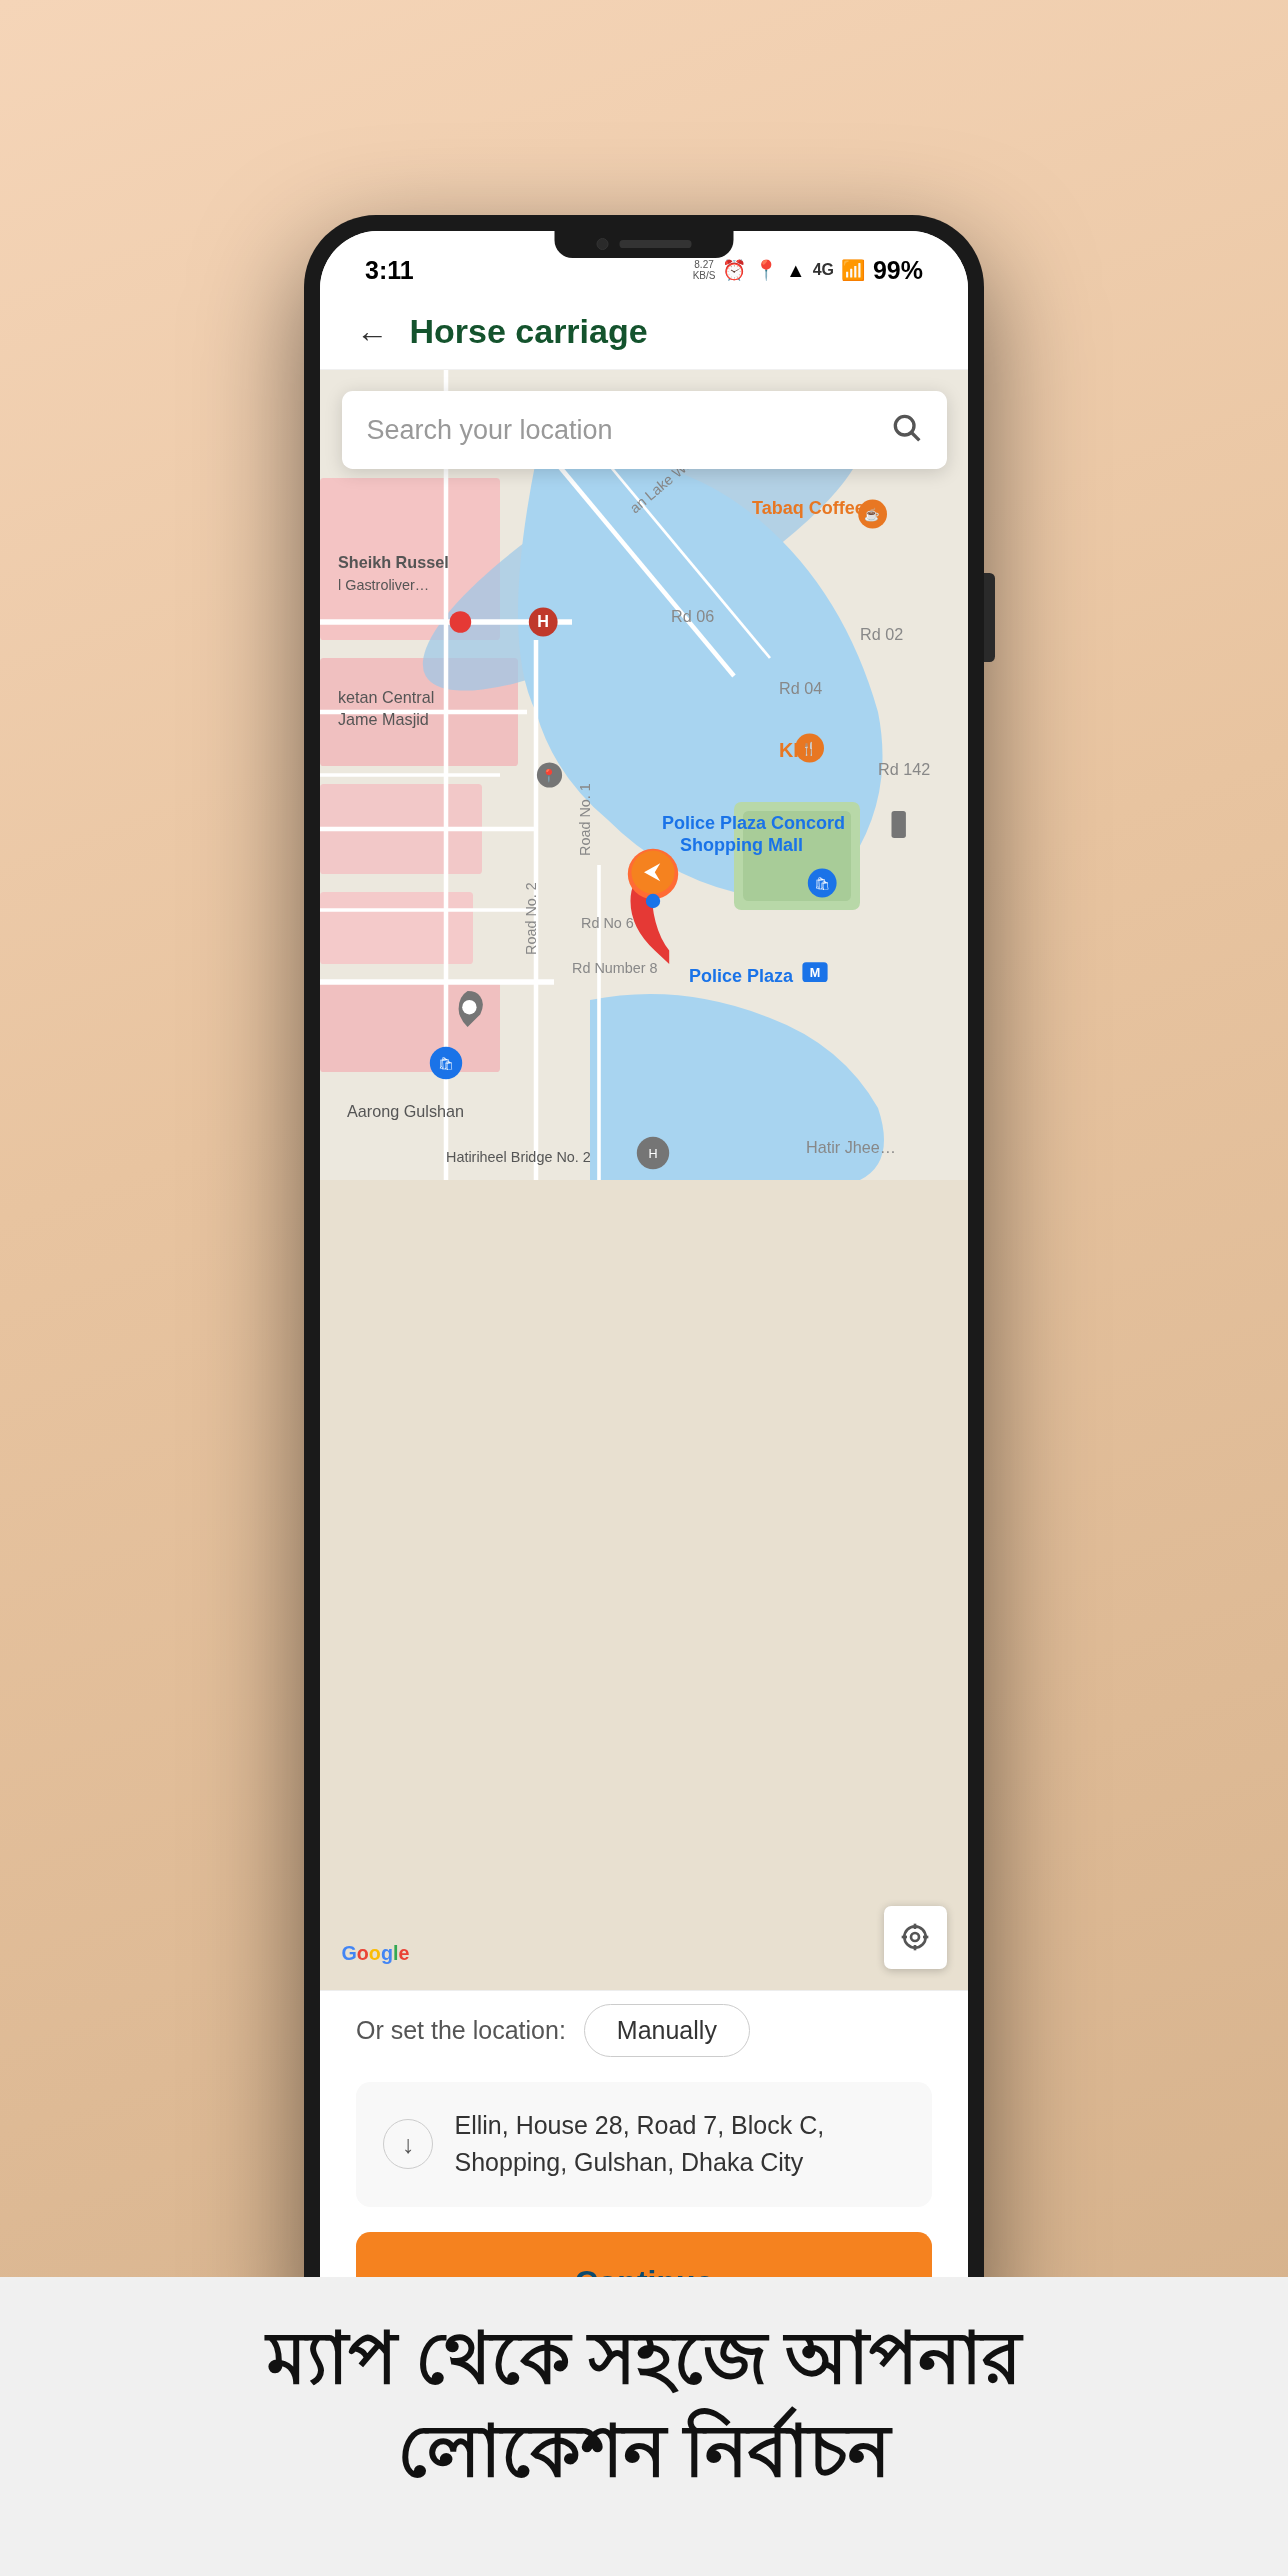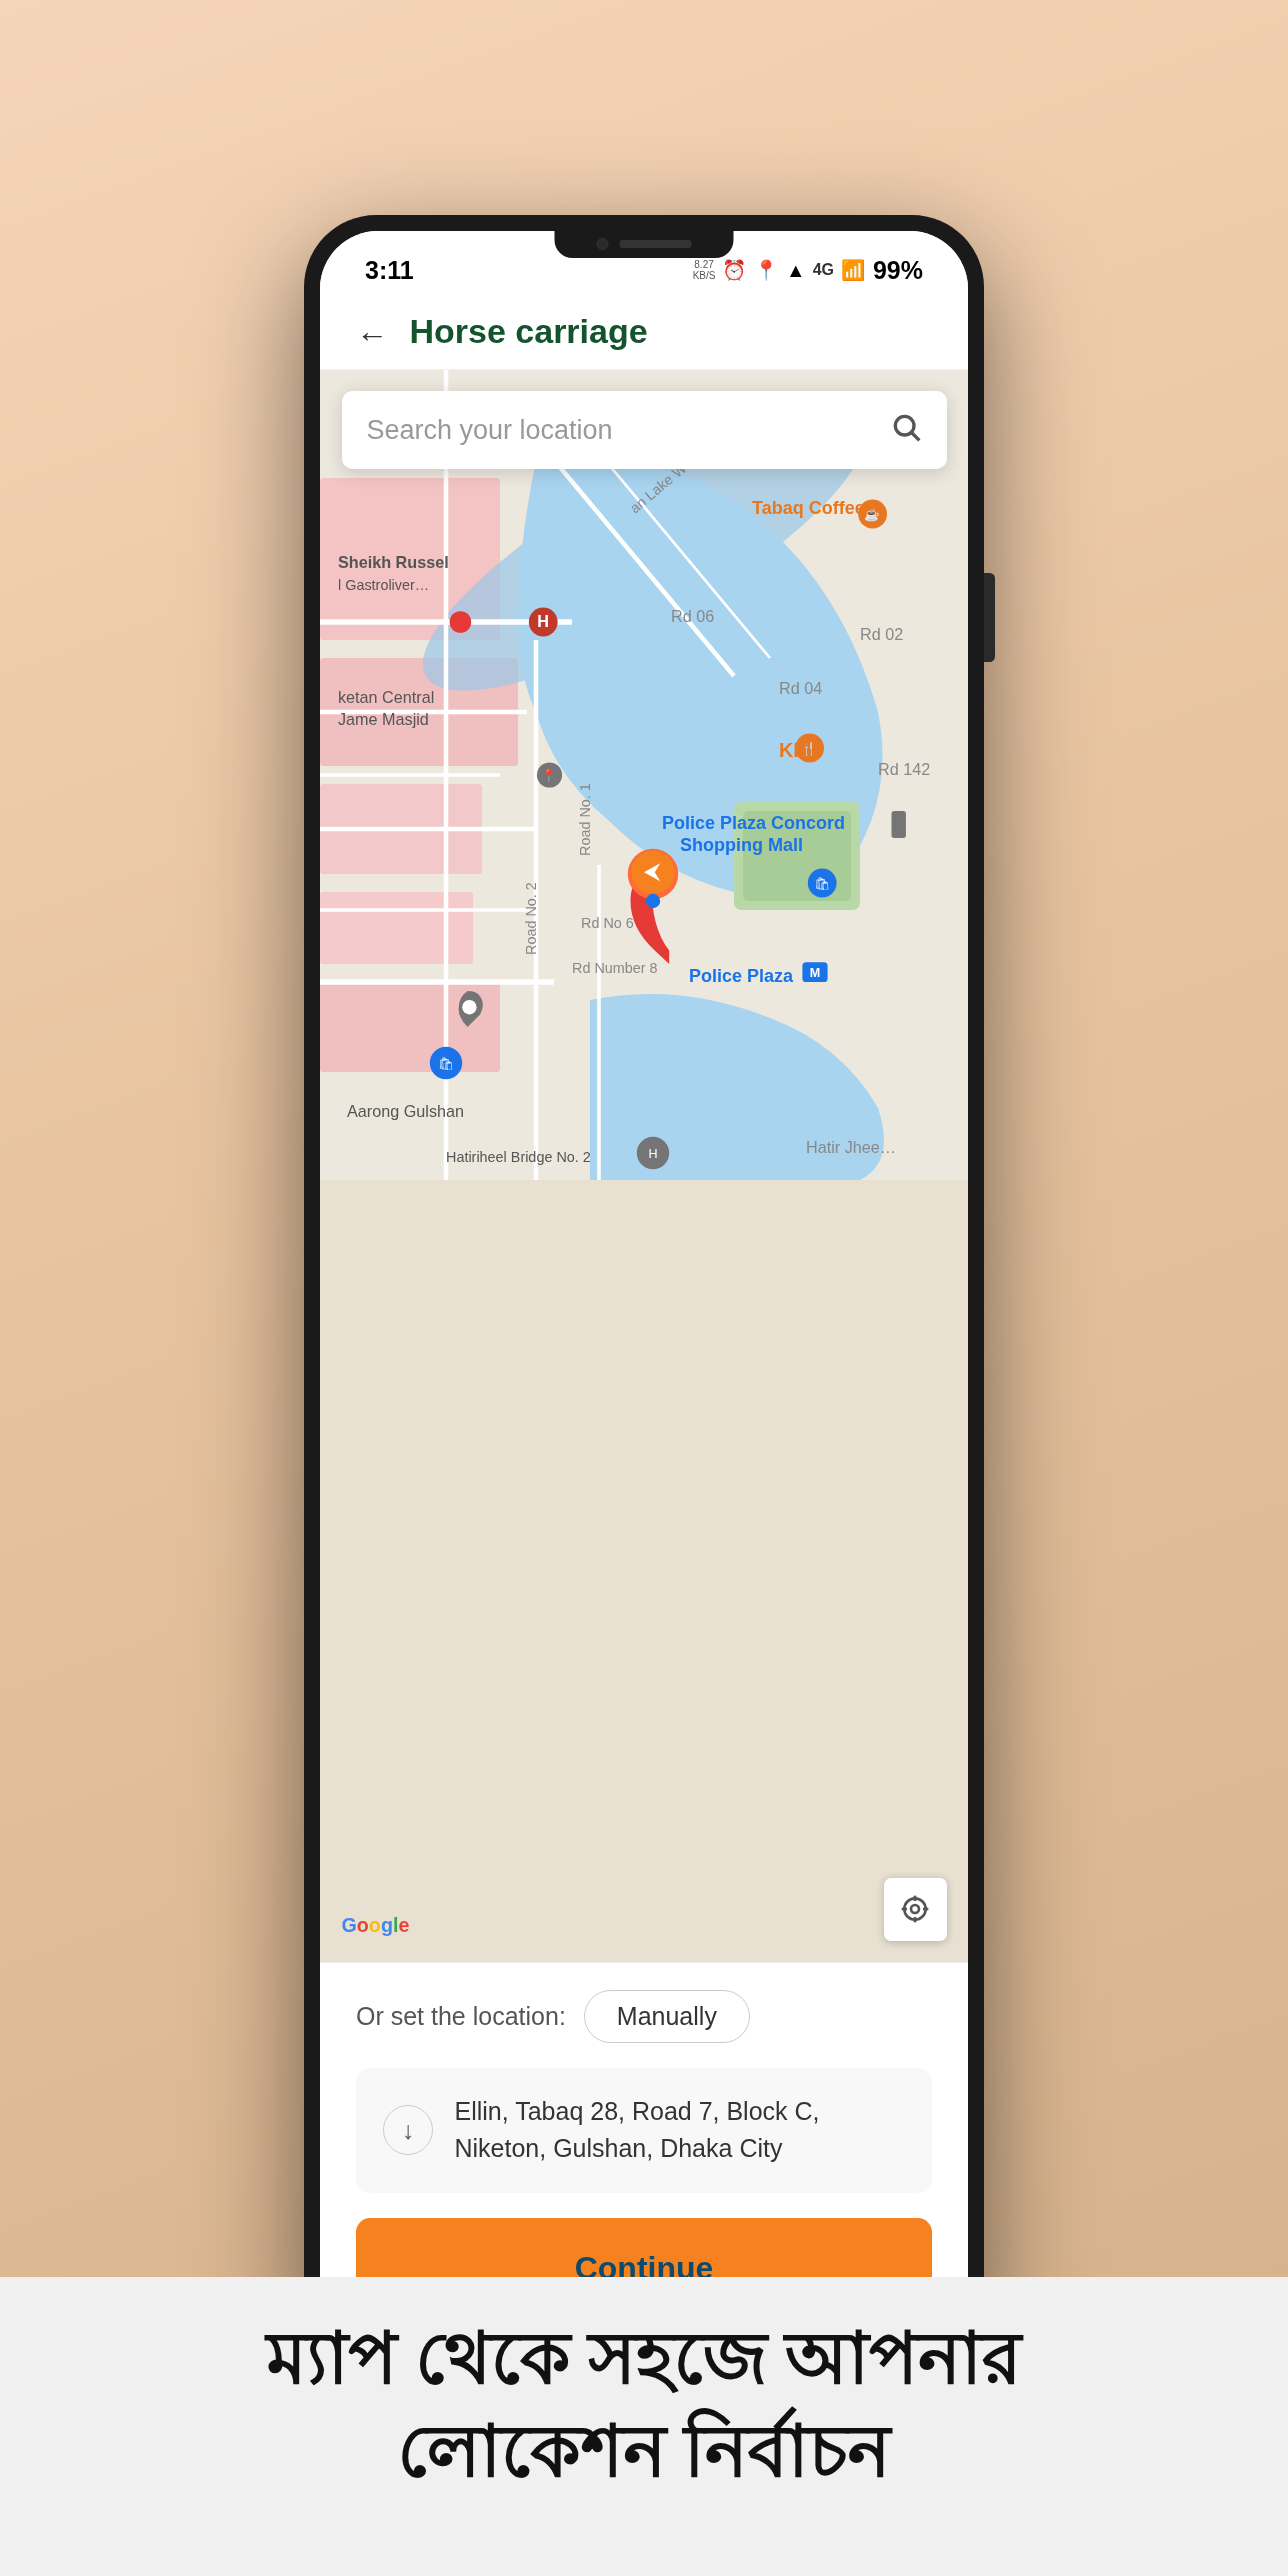--- a/index.html
+++ b/index.html
@@ -184,21 +184,21 @@
       z-index: 10;
     }
     .g-blue { color: #4285f4; }
     .g-red { color: #ea4335; }
     .g-yellow { color: #fbbc05; }
     .g-green { color: #34a853; }
 
     
     .bottom-panel {
       background: #fff;
-      padding: 27px 36px;
+      padding: 13px 36px;
       flex-shrink: 0;
       border-top: 0.9px solid #eee;
     }
 
     .location-option-row {
       display: flex;
       align-items: center;
       gap: 18px;
       margin-bottom: 25px;
     }
@@ -450,21 +450,21 @@
     <div class="bottom-panel">
       
       <div class="location-option-row">
         <span class="location-option-label">Or set the location:</span>
         <button class="manually-btn">Manually</button>
       </div>
 
       
       <div class="address-row">
         <div class="address-icon">↓</div>
-        <span class="address-text">Ellin, Tabaq 28, Road 7, Block C, Niketon, Gulshan, Dhaka City</span>
+        <span class="address-text">Ellin, House 28, Road 7, Block C, Shopping, Gulshan, Dhaka City</span>
       </div>
 
       
       <button class="continue-btn">Continue</button>
     </div>
 
   </div>
 </div>
 
 <div class="bottom-banner">

